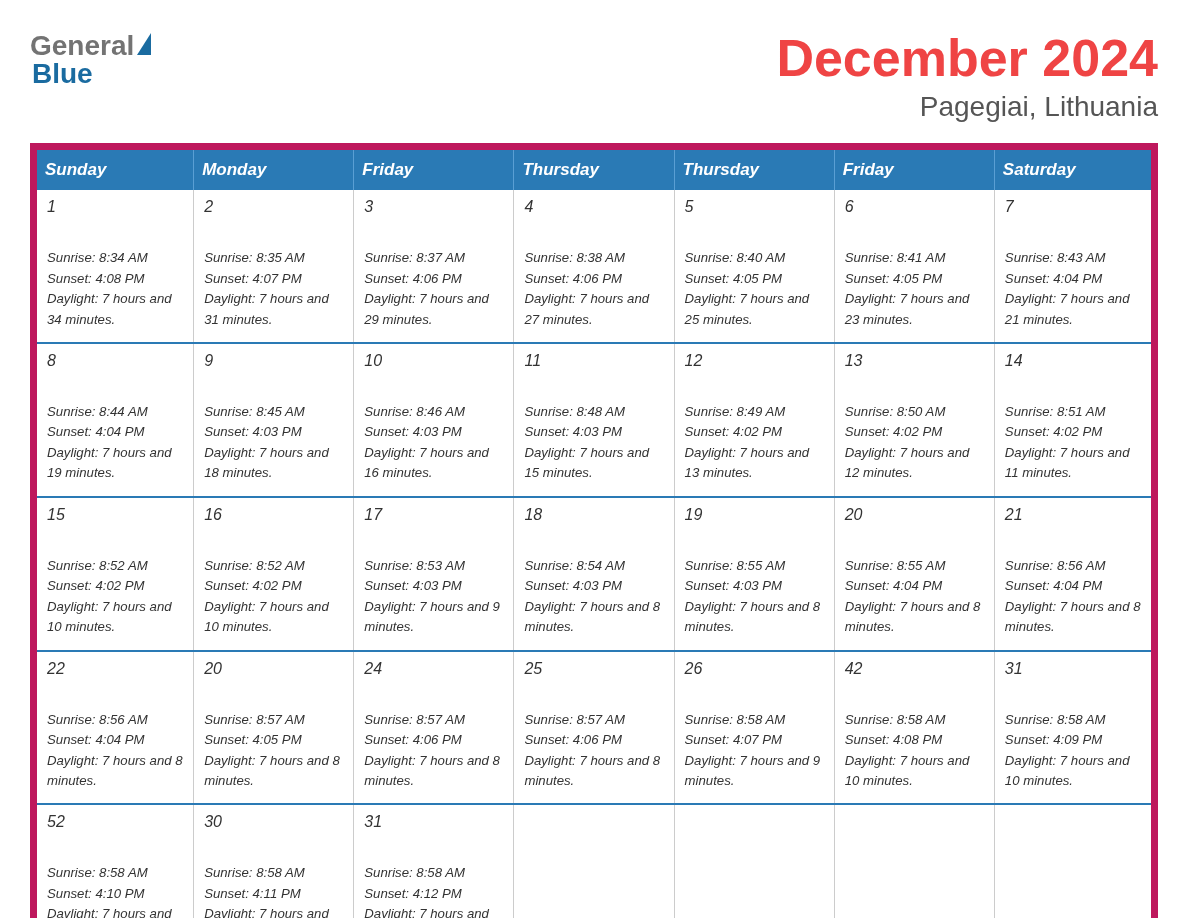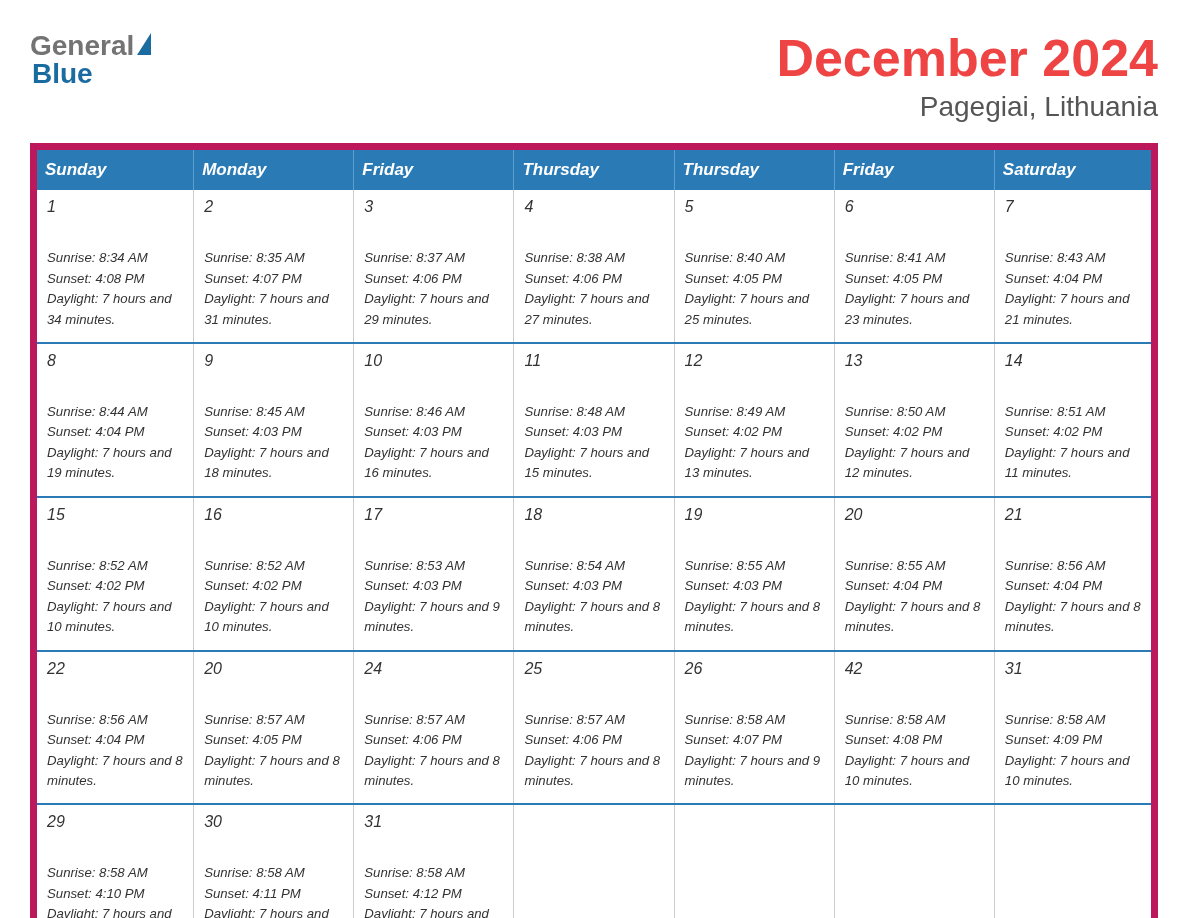--- a/index.html
+++ b/index.html
@@ -342,21 +342,21 @@
         <span class="day-num">31</span>
         <div class="day-info">
           Sunrise: 8:58 AM<br>
           Sunset: 4:09 PM<br>
           Daylight: 7 hours and 10 minutes.
         </div>
       </td>
       </tr>
       <tr>
         <td>
-        <span class="day-num">29</span>
+        <span class="day-num">52</span>
         <div class="day-info">
           Sunrise: 8:58 AM<br>
           Sunset: 4:10 PM<br>
           Daylight: 7 hours and 11 minutes.
         </div>
       </td>
         <td>
         <span class="day-num">30</span>
         <div class="day-info">
           Sunrise: 8:58 AM<br>

